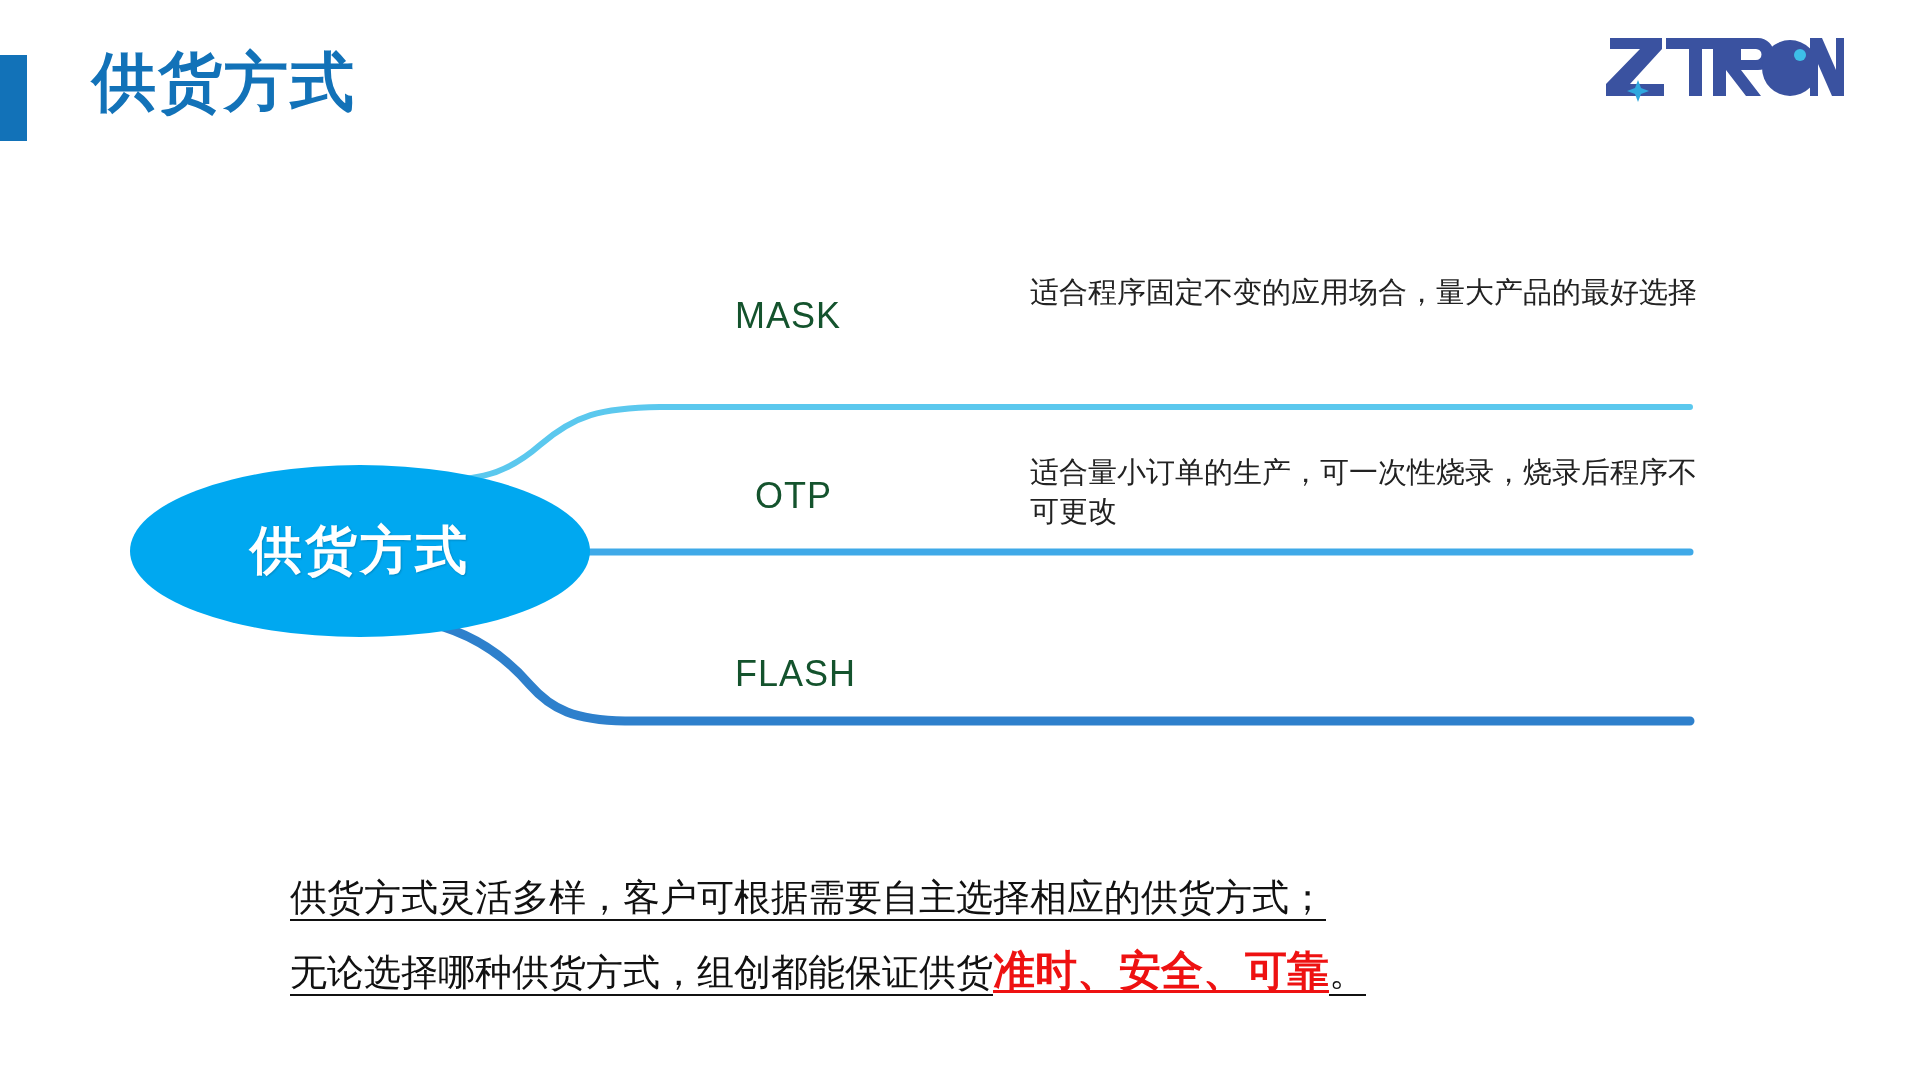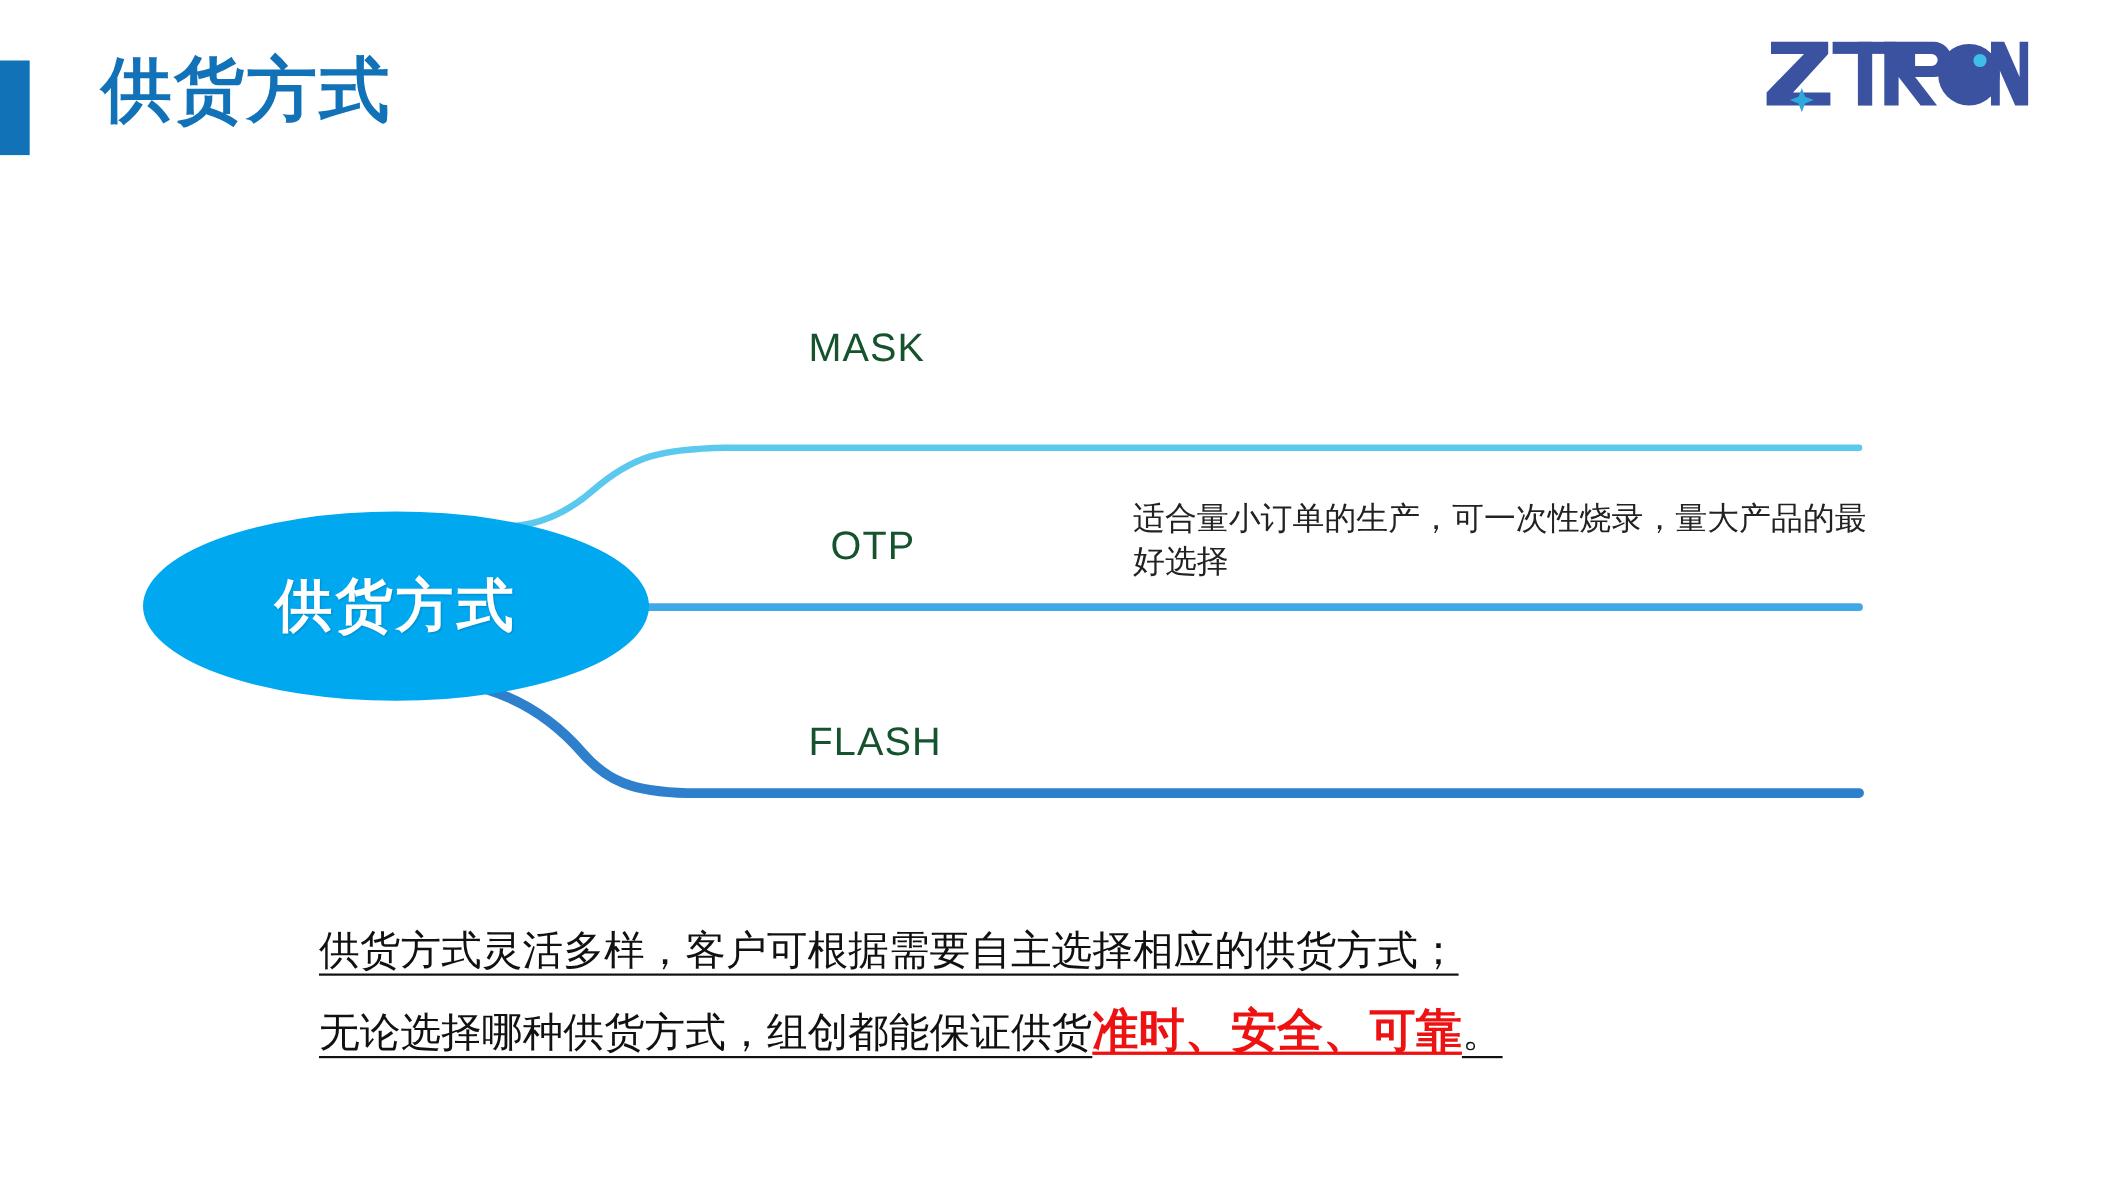--- a/index.html
+++ b/index.html
@@ -100,21 +100,21 @@
   #label-flash { left: 735px; top: 473px; }
 
   #desc-mask  { left: 1030px; top: 93px; }
   #desc-otp   { left: 1030px; top: 273px; }
   #desc-flash { left: 1030px; top: 451px; }
 
   
   #bottom-block {
     position: absolute;
     left: 290px;
-    top: 845px;
+    top: 879px;
     width: 1400px;
   }
   .bottom-line {
     font-size: 37px;
     color: #111111;
     line-height: 1.0;
     white-space: nowrap;
     margin-bottom: 34px;
   }
   .bottom-line .plain {
@@ -171,21 +171,22 @@
   </svg>
 
   <div id="center-node">
     <span id="center-node-label">供货方式</span>
   </div>
 
   <div class="branch-label" id="label-mask">MASK</div>
   <div class="branch-label" id="label-otp">OTP</div>
   <div class="branch-label" id="label-flash">FLASH</div>
 
-  <div class="branch-desc" id="desc-otp">适合量小订单的生产，可一次性烧录，量大产品的最好选择</div>
+  <div class="branch-desc" id="desc-mask">适合程序固定不变的应用场合，量大产品的最好选择</div>
+  <div class="branch-desc" id="desc-otp">适合量小订单的生产，可一次性烧录，烧录后程序不可更改</div>
 </div>
 
 <div id="bottom-block">
   <div class="bottom-line">
     <span class="plain">供货方式灵活多样，客户可根据需要自主选择相应的供货方式；</span>
   </div>
   <div class="bottom-line">
     <span class="plain">无论选择哪种供货方式，组创都能保证供货</span><span class="emph">准时、安全、可靠</span><span class="plain">。</span>
   </div>
 </div>

